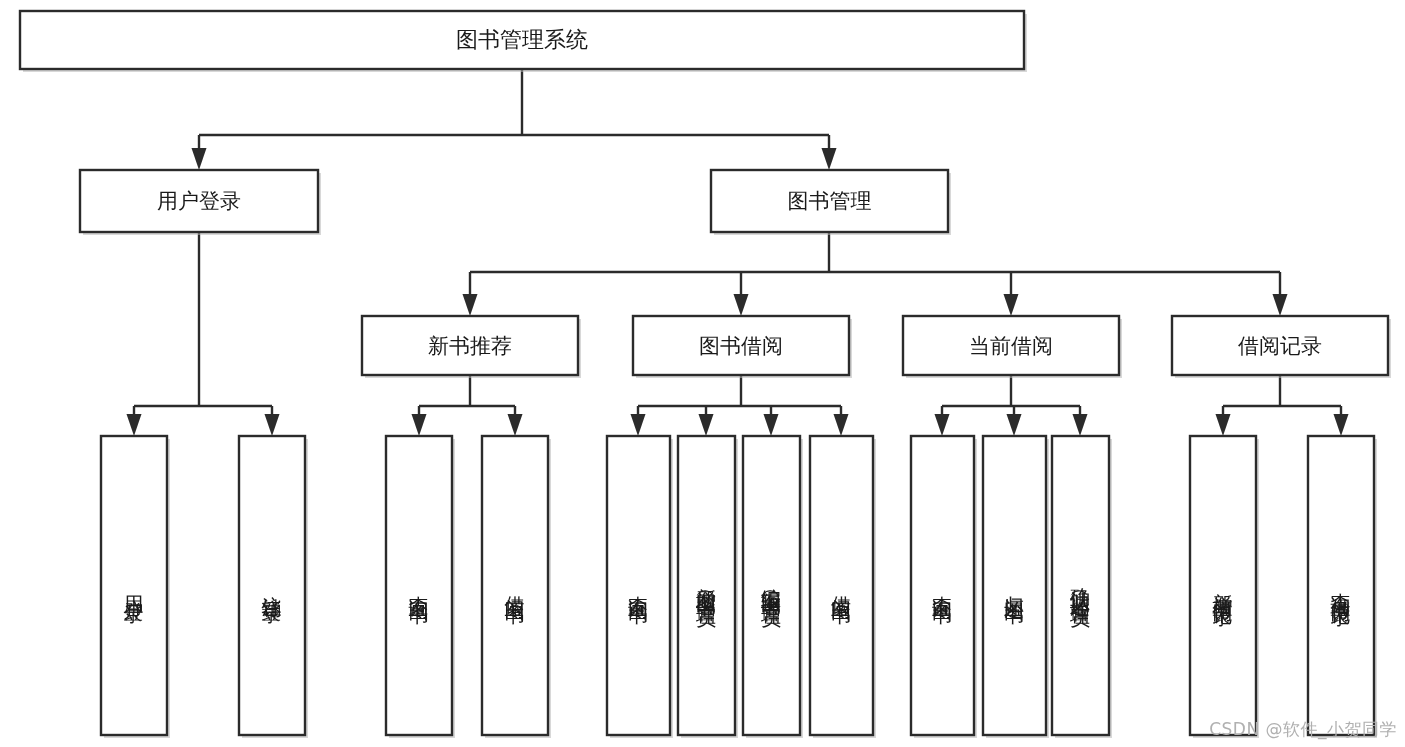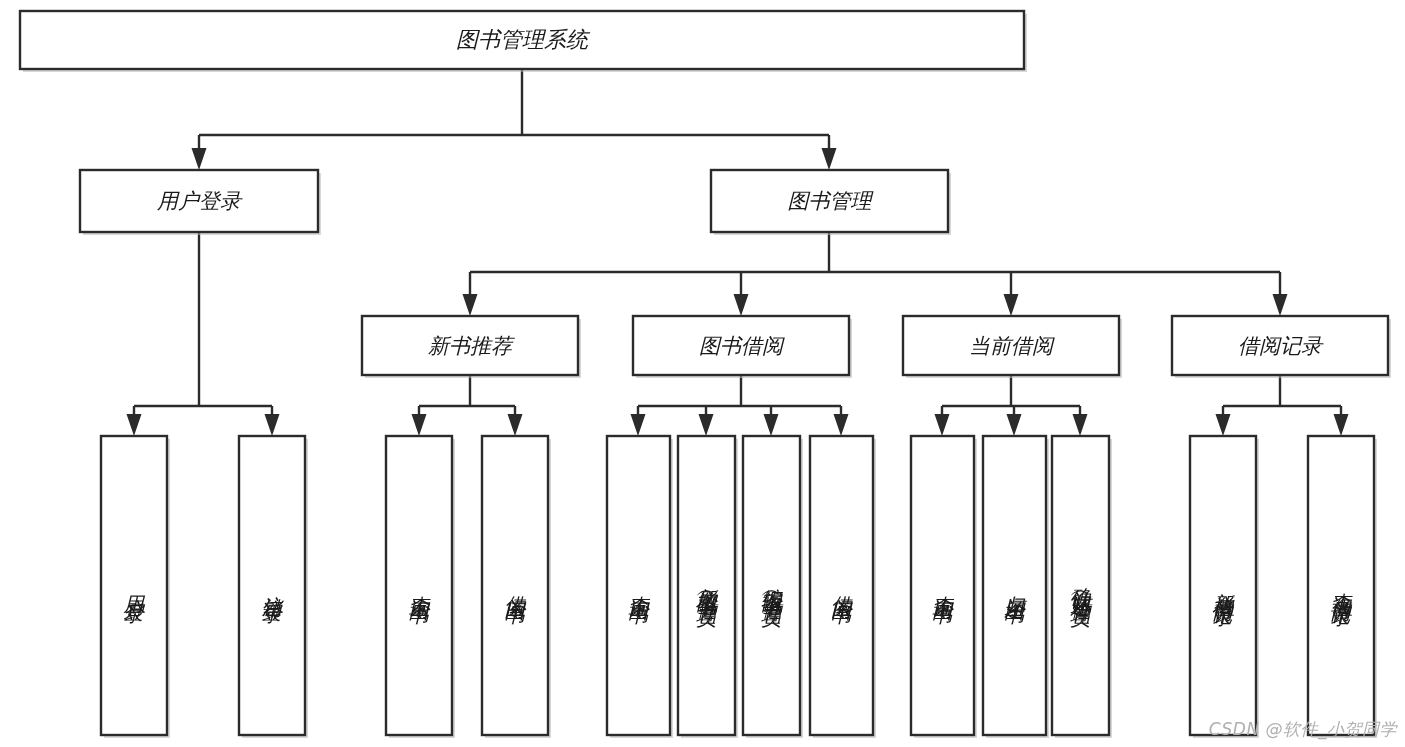--- a/index.html
+++ b/index.html
@@ -12,21 +12,20 @@
     width: 1405px;
     height: 747px;
     overflow: hidden;
     font-family: "DejaVu Sans", "Liberation Sans", sans-serif;
   }
   #diagram-root {
     position: relative;
     width: 1405px;
     height: 747px;
     background: #ffffff;
-    font-style: italic;
   }
   svg#tree-svg {
     position: absolute;
     left: 0;
     top: 0;
     width: 1405px;
     height: 747px;
     display: block;
   }
   .node-box {

